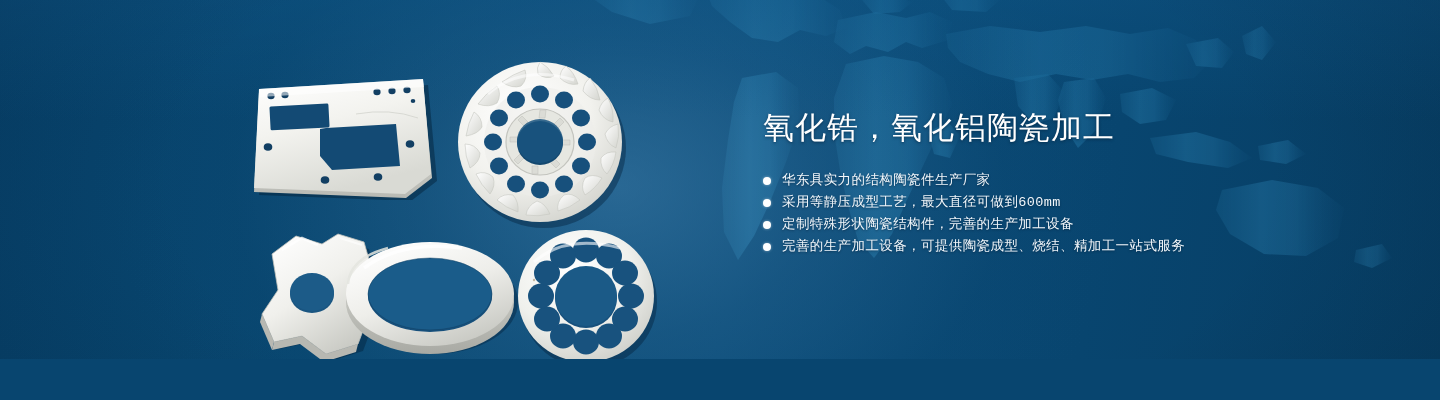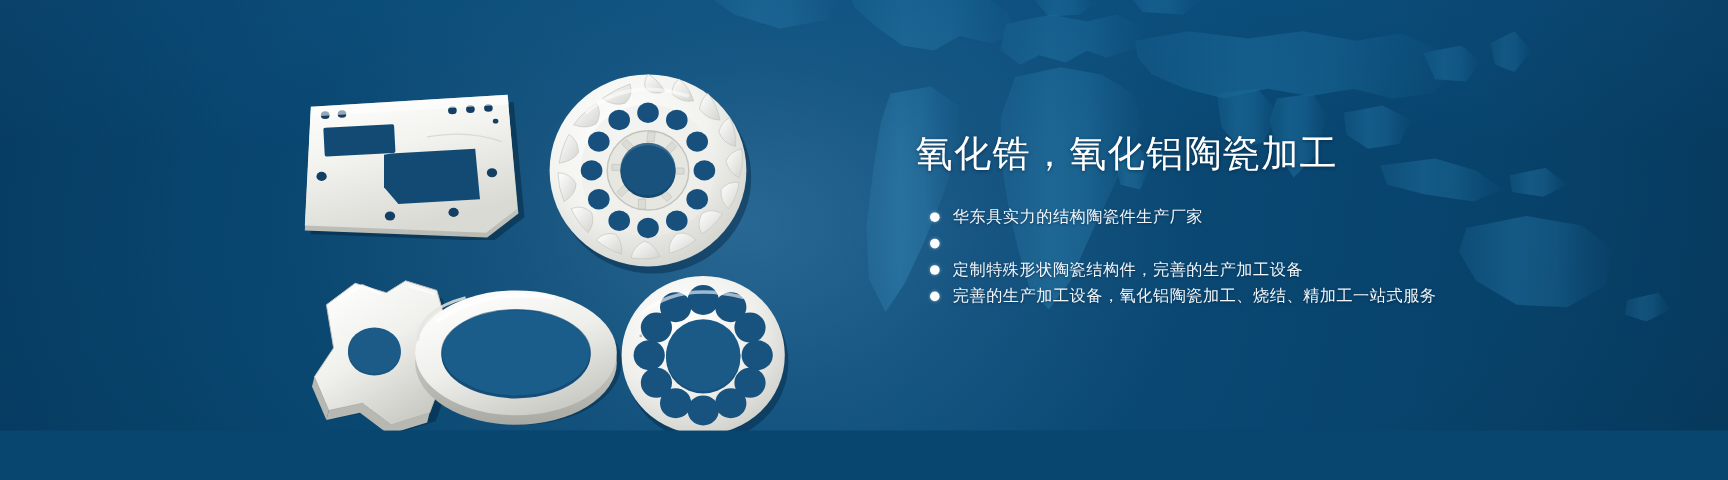--- a/index.html
+++ b/index.html
@@ -79,22 +79,23 @@
     font-size: 31px;
     line-height: 40px;
     letter-spacing: 1px;
     font-weight: 400;
     margin: 0 0 22px 0;
     text-shadow: 0 1px 3px rgba(0,26,48,0.55);
     white-space: nowrap;
   }
   .bullets {
     list-style: none;
-    margin: 12px;
+    margin: 0;
     padding: 0;
+    font-family: Liberation Mono, monospace;
   }
   .bullet {
     display: flex;
     align-items: center;
     height: 22px;
     margin-bottom: 0px;
   }
   .dot {
     width: 8px;
     height: 8px;
@@ -372,26 +373,27 @@
 
     <h1 class="headline">氧化锆，氧化铝陶瓷加工</h1>
 
     <ul class="bullets">
       <li class="bullet">
         <span class="dot"></span>
         <span class="bullet-text">华东具实力的结构陶瓷件生产厂家</span>
       </li>
       <li class="bullet">
         <span class="dot"></span>
+        <span class="bullet-text">采用等静压成型工艺，最大直径可做到600mm</span>
       </li>
       <li class="bullet">
         <span class="dot"></span>
         <span class="bullet-text">定制特殊形状陶瓷结构件，完善的生产加工设备</span>
       </li>
       <li class="bullet">
         <span class="dot"></span>
-        <span class="bullet-text">完善的生产加工设备，氧化铝陶瓷加工、烧结、精加工一站式服务</span>
+        <span class="bullet-text">完善的生产加工设备，可提供陶瓷成型、烧结、精加工一站式服务</span>
       </li>
     </ul>
 
   </div>
 
 </div>
 
 </body></html>

